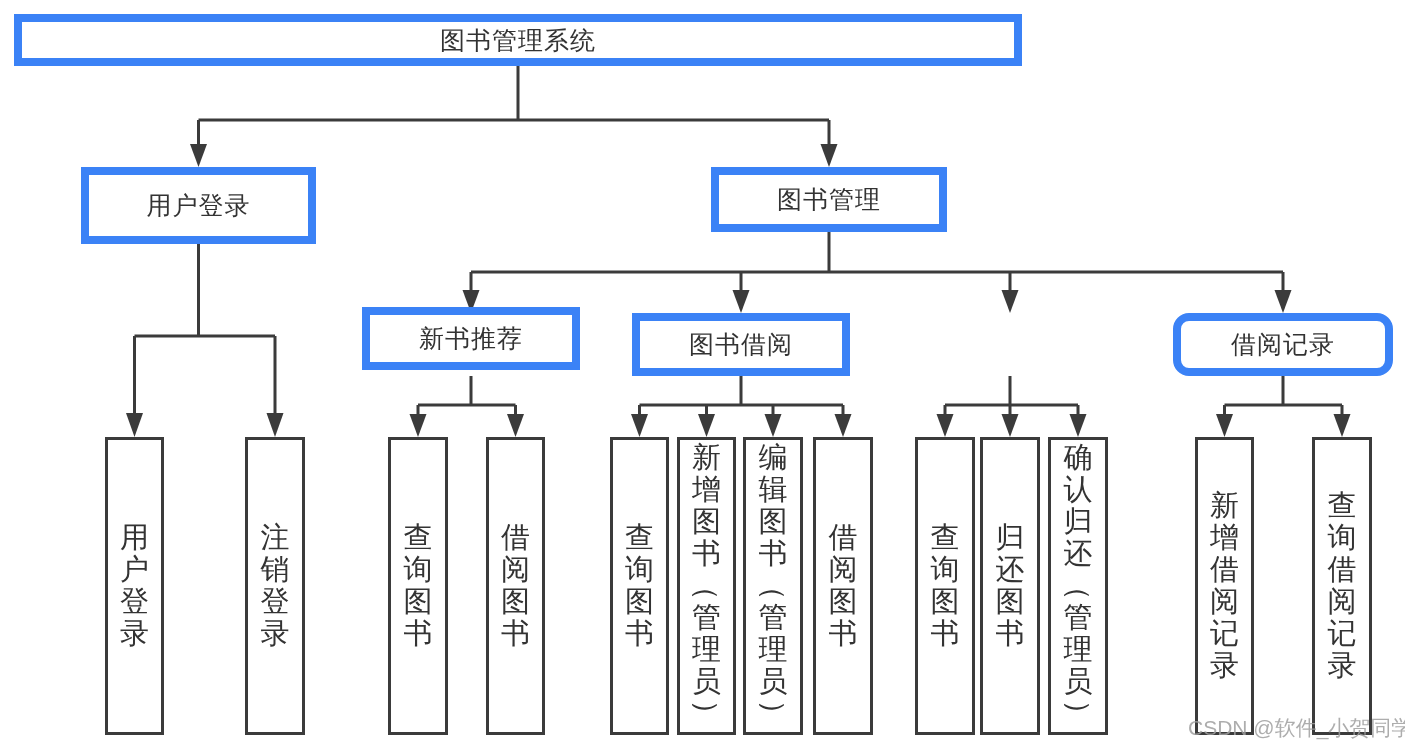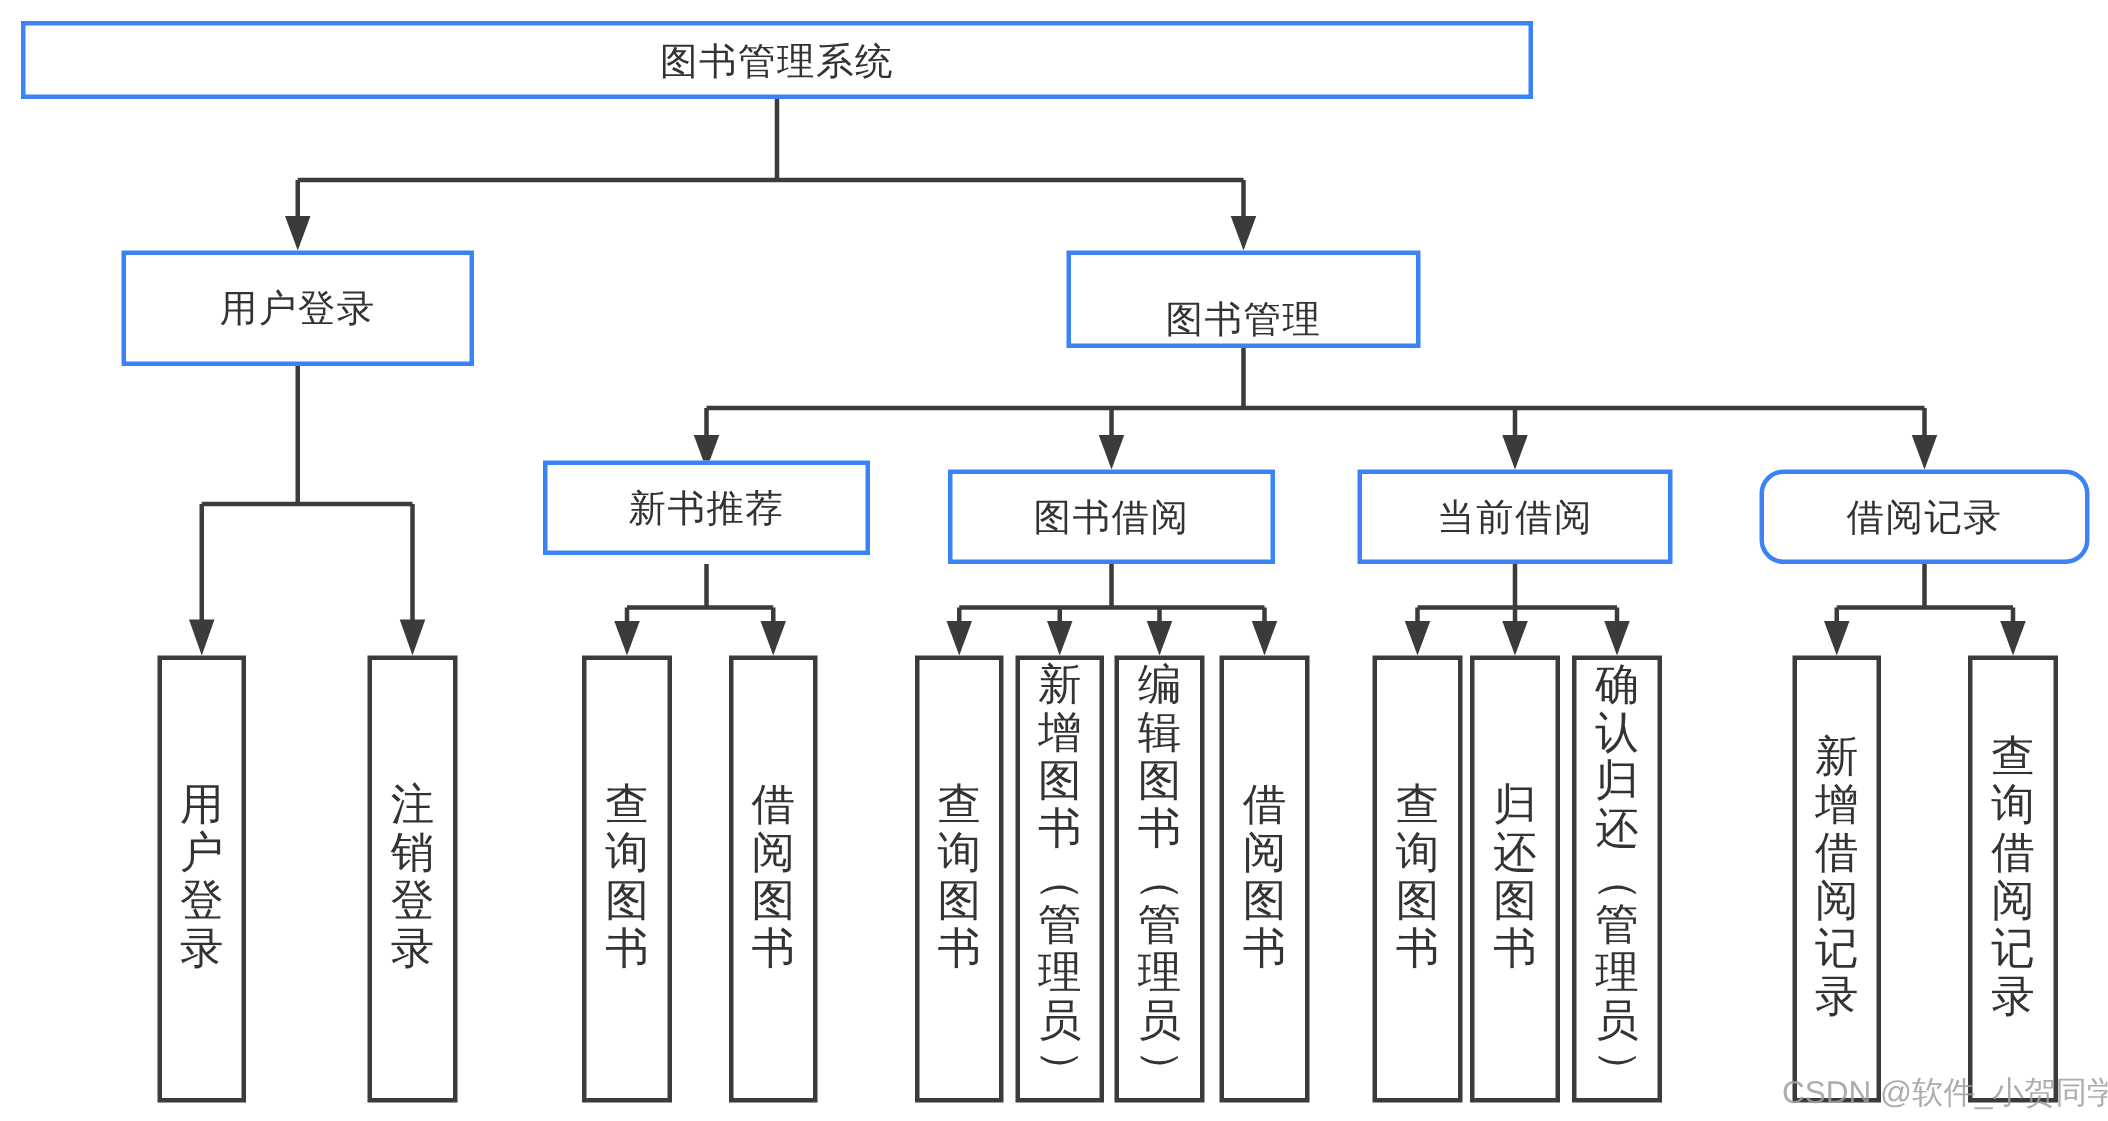--- a/index.html
+++ b/index.html
@@ -17,21 +17,21 @@
   }
   #connector-svg {
     position: absolute;
     left: 0;
     top: 0;
     z-index: 1;
   }
   .hbox {
     position: absolute;
     box-sizing: border-box;
-    border: 3px solid #3b82f6;
+    border: 8px solid #3b82f6;
     background: #ffffff;
     display: flex;
     align-items: center;
     justify-content: center;
     z-index: 2;
   }
   .hlabel {
     font-size: 25px;
     color: #333333;
     letter-spacing: 1px;
@@ -120,32 +120,29 @@
     </g>
   </svg>
 
   <div class="hbox" style="left:14px; top:14px; width:1008px; height:52px;">
     <span class="hlabel">图书管理系统</span>
   </div>
 
   <div class="hbox" style="left:81px; top:167px; width:235px; height:77px;">
     <span class="hlabel">用户登录</span>
   </div>
-  <div class="hbox" style="left:711px; top:167px; width:236px; height:65px;align-items:flex-end;">
+  <div class="hbox" style="left:711px; top:167px; width:236px; height:65px;">
     <span class="hlabel">图书管理</span>
   </div>
 
   <div class="hbox" style="left:362px; top:307px; width:218px; height:63px;">
     <span class="hlabel">新书推荐</span>
   </div>
   <div class="hbox" style="left:632px; top:313px; width:218px; height:63px;align-items:center;">
     <span class="hlabel">图书借阅</span>
-  </div>
-  <div class="hbox" style="left:905px; top:313px; width:210px; height:63px;">
-    <span class="hlabel">当前借阅</span>
   </div>
   <div class="hbox" style="left:1173px; top:313px; width:220px; height:63px;border-radius:16px;">
     <span class="hlabel">借阅记录</span>
   </div>
 
   <div class="vbox" style="left:105px; top:437px; width:59px; height:298px;">
     <div class="vlabel">
         <span>用</span>
         <span>户</span>
         <span>登</span>

